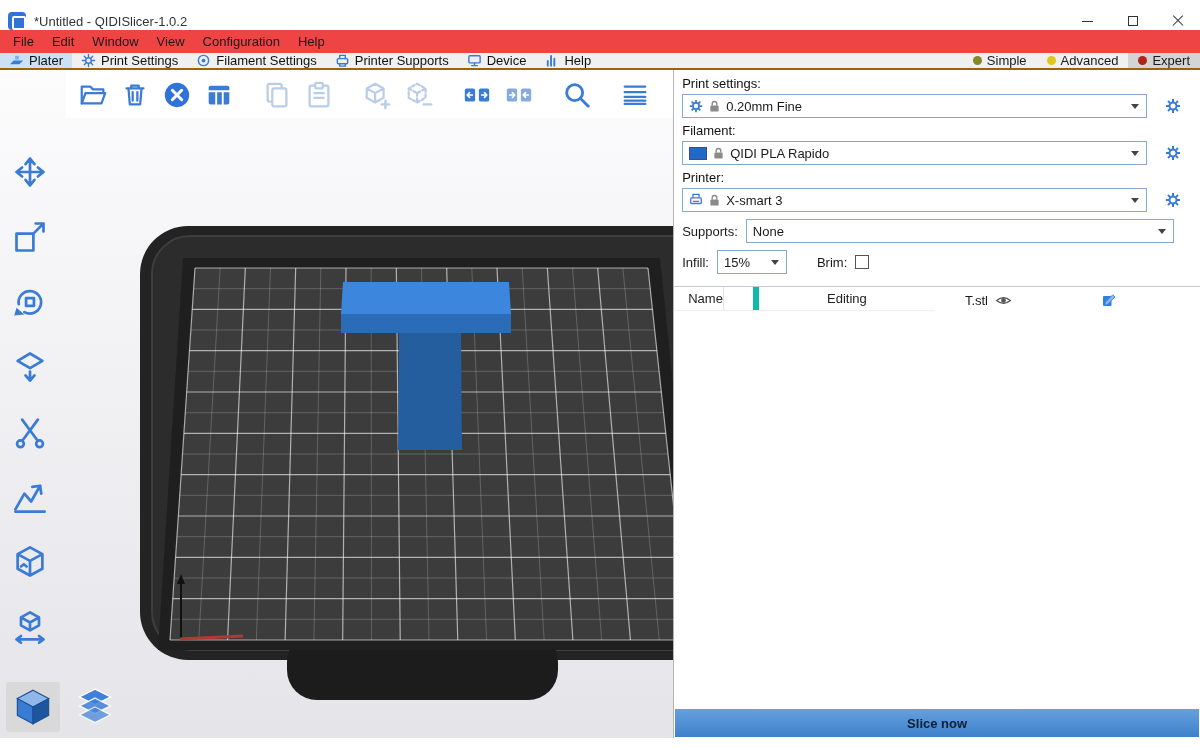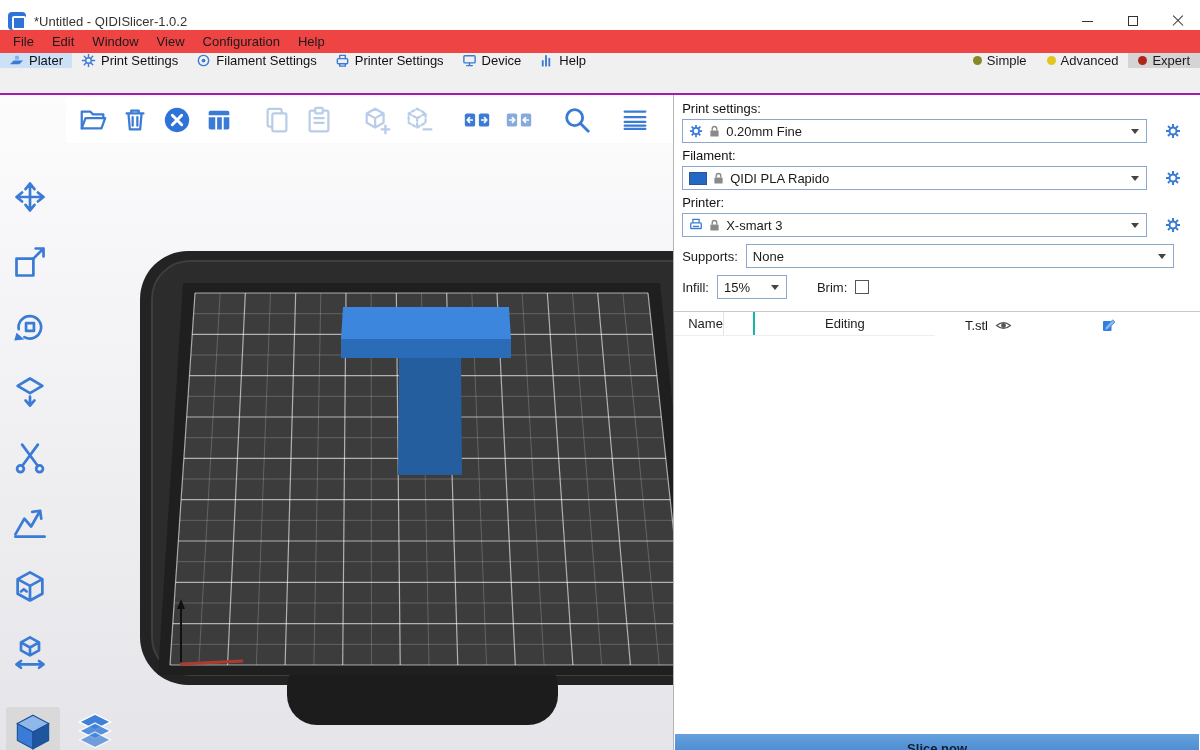--- a/index.html
+++ b/index.html
@@ -17,21 +17,21 @@
   .glyph-max{width:10px;height:10px;border:1px solid #333}
   .glyph-close{position:relative;width:12px;height:12px}
   .glyph-close:before,.glyph-close:after{content:"";position:absolute;left:-1px;top:5px;width:14px;height:1.4px;background:#333}
   .glyph-close:before{transform:rotate(45deg)}.glyph-close:after{transform:rotate(-45deg)}
 
   
   .menubar{height:23px;display:flex;align-items:center;padding:0 4px;background:#ef4444}
   .menu-item{padding:3px 9px;font-size:13px;color:#1a1a1a}
 
   
-  .tabbar{height:42px;background:#f0f0f0;display:flex;align-items:flex-start;border-bottom:2px solid #a21caf}
+  .tabbar{height:17px;background:#f0f0f0;display:flex;align-items:flex-start;border-bottom:2px solid #a16207}
   .tab{display:flex;align-items:center;gap:5px;padding:0 9px;font-size:13px;color:#111}
   .tab.active{background:#cde1f6}
   .tab svg{stroke:#3a7bd5;fill:none;stroke-width:3;stroke-linecap:round;stroke-linejoin:round}
   .modes{margin-left:auto;display:flex;align-items:stretch}
   .mode{display:flex;align-items:center;gap:5px;padding:0 10px;font-size:13px}
   .mode.active{background:#d4d4d4}
   .dot{width:9px;height:9px;border-radius:50%;background:#999}
 
   
   .main{display:flex;height:668px}
@@ -65,21 +65,21 @@
   .swatch{width:18px;height:13px;border:1px solid #35518a;flex:0 0 auto}
   .inline-row{display:flex;align-items:center;gap:8px;margin:7px 0 4px}
   .combo.small{flex:0 0 70px}
   .combo.supports{margin-right:8px}
   .brim-box{width:14px;height:14px;border:1px solid #555;background:#fff;appearance:none;-webkit-appearance:none}
 
   .objlist{flex:1;border-top:1px solid #c9c9c9;margin-top:8px;display:flex;flex-direction:row;overflow:hidden}
   .obj-header{display:flex;height:24px;align-items:center;font-size:13px;color:#222;border-bottom:1px solid #eee}
   .col-name{flex:1;padding-left:14px}
   .col-eye{width:30px;border-left:1px solid #e3e3e3;height:100%;display:flex;align-items:center;justify-content:center}
-  .col-edit{width:182px;border-left:2px solid #14b8a6;height:100%;display:flex;align-items:center;justify-content:center}
+  .col-edit{width:182px;border-left:6px solid #14b8a6;height:100%;display:flex;align-items:center;justify-content:center}
   .obj-row{display:flex;height:27px;align-items:center;font-size:13px}
   .obj-row .col-name{padding-left:30px}
   .obj-row .col-eye,.obj-row .col-edit{border-left:none}
   .slice-btn{height:28px;margin:1px;background:linear-gradient(#66a1dd,#3e80cb);display:flex;align-items:center;
     justify-content:center;font-weight:bold;font-size:13px;color:#0a1e36}
 </style>
 </head>
 <body>
 
 <div class="titlebar">
@@ -128,21 +128,21 @@
         <circle cx="16" cy="16" r="4" fill="#3a7bd5" stroke="none"></circle>
       </svg>
     <span>Filament Settings</span>
   </div>
   <div class="tab">
     <svg width="15" height="15" viewBox="0 0 32 32">
         <rect x="5" y="12" width="22" height="11" rx="2"></rect>
         <path d="M10 12 V5 h12 v7"></path>
         <path d="M10 23 v5 h12 v-5"></path>
       </svg>
-    <span>Printer Settings</span>
+    <span>Printer Supports</span>
   </div>
   <div class="tab">
     <svg width="15" height="15" viewBox="0 0 32 32">
         <rect x="4" y="6" width="24" height="15" rx="2"></rect>
         <path d="M16 21 v5 M10 27 h12"></path>
       </svg>
     <span>Device</span>
   </div>
   <div class="tab">
     <svg width="15" height="15" viewBox="0 0 32 32">

